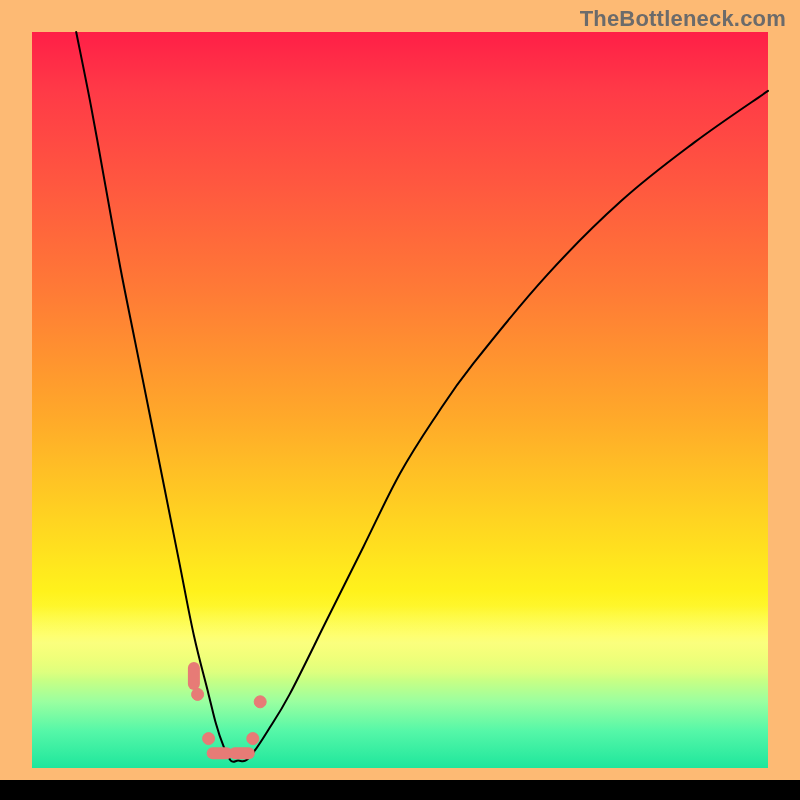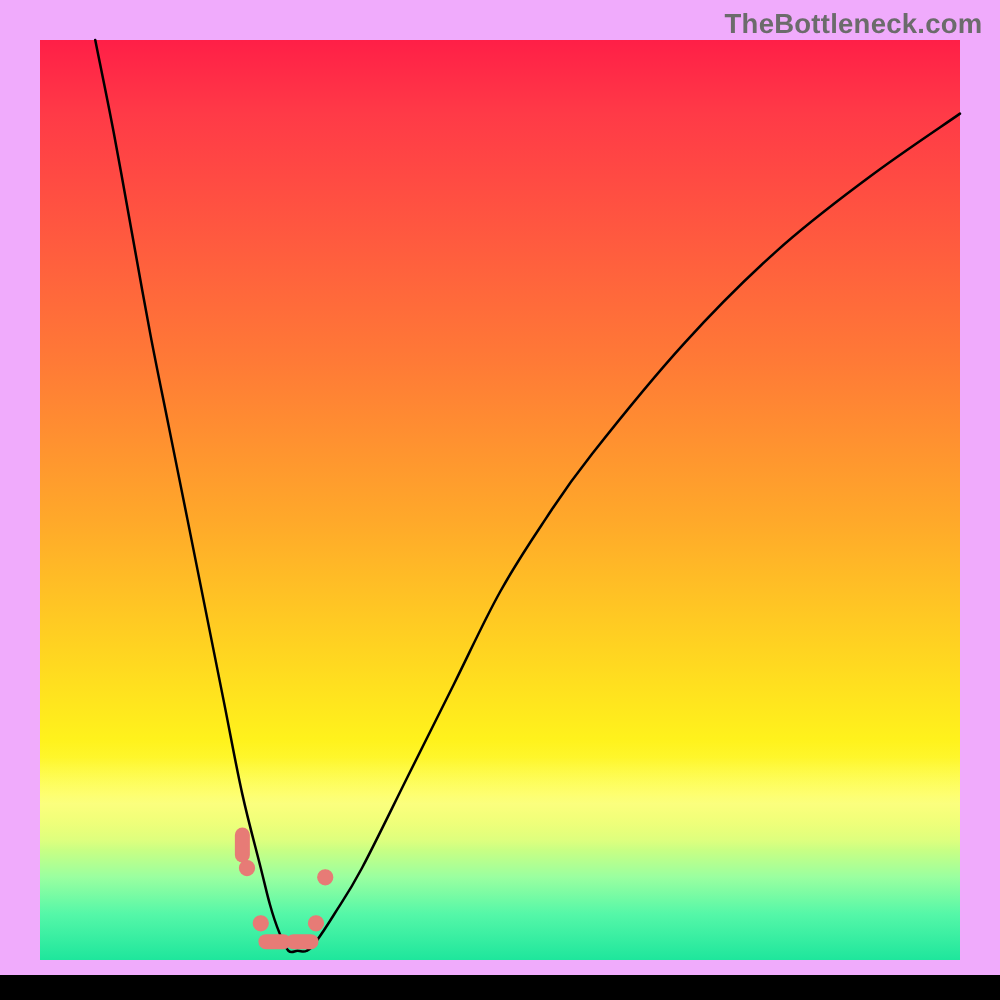--- a/index.html
+++ b/index.html
@@ -10,21 +10,21 @@
     background: #000;
     overflow: hidden;
     font-family: Arial, Helvetica, sans-serif;
   }
   .frame {
     position: absolute;
     left: 0;
     top: 0;
     width: 800px;
     height: 780px;
-    background: #f0abfc;
+    background: #fdba74;
   }
   .plot-area {
     position: absolute;
     left: 32px;
     top: 32px;
     width: 736px;
     height: 736px;
     background: linear-gradient(to bottom,
       #ff1f47 0%,
       #ff3a47 8%,

